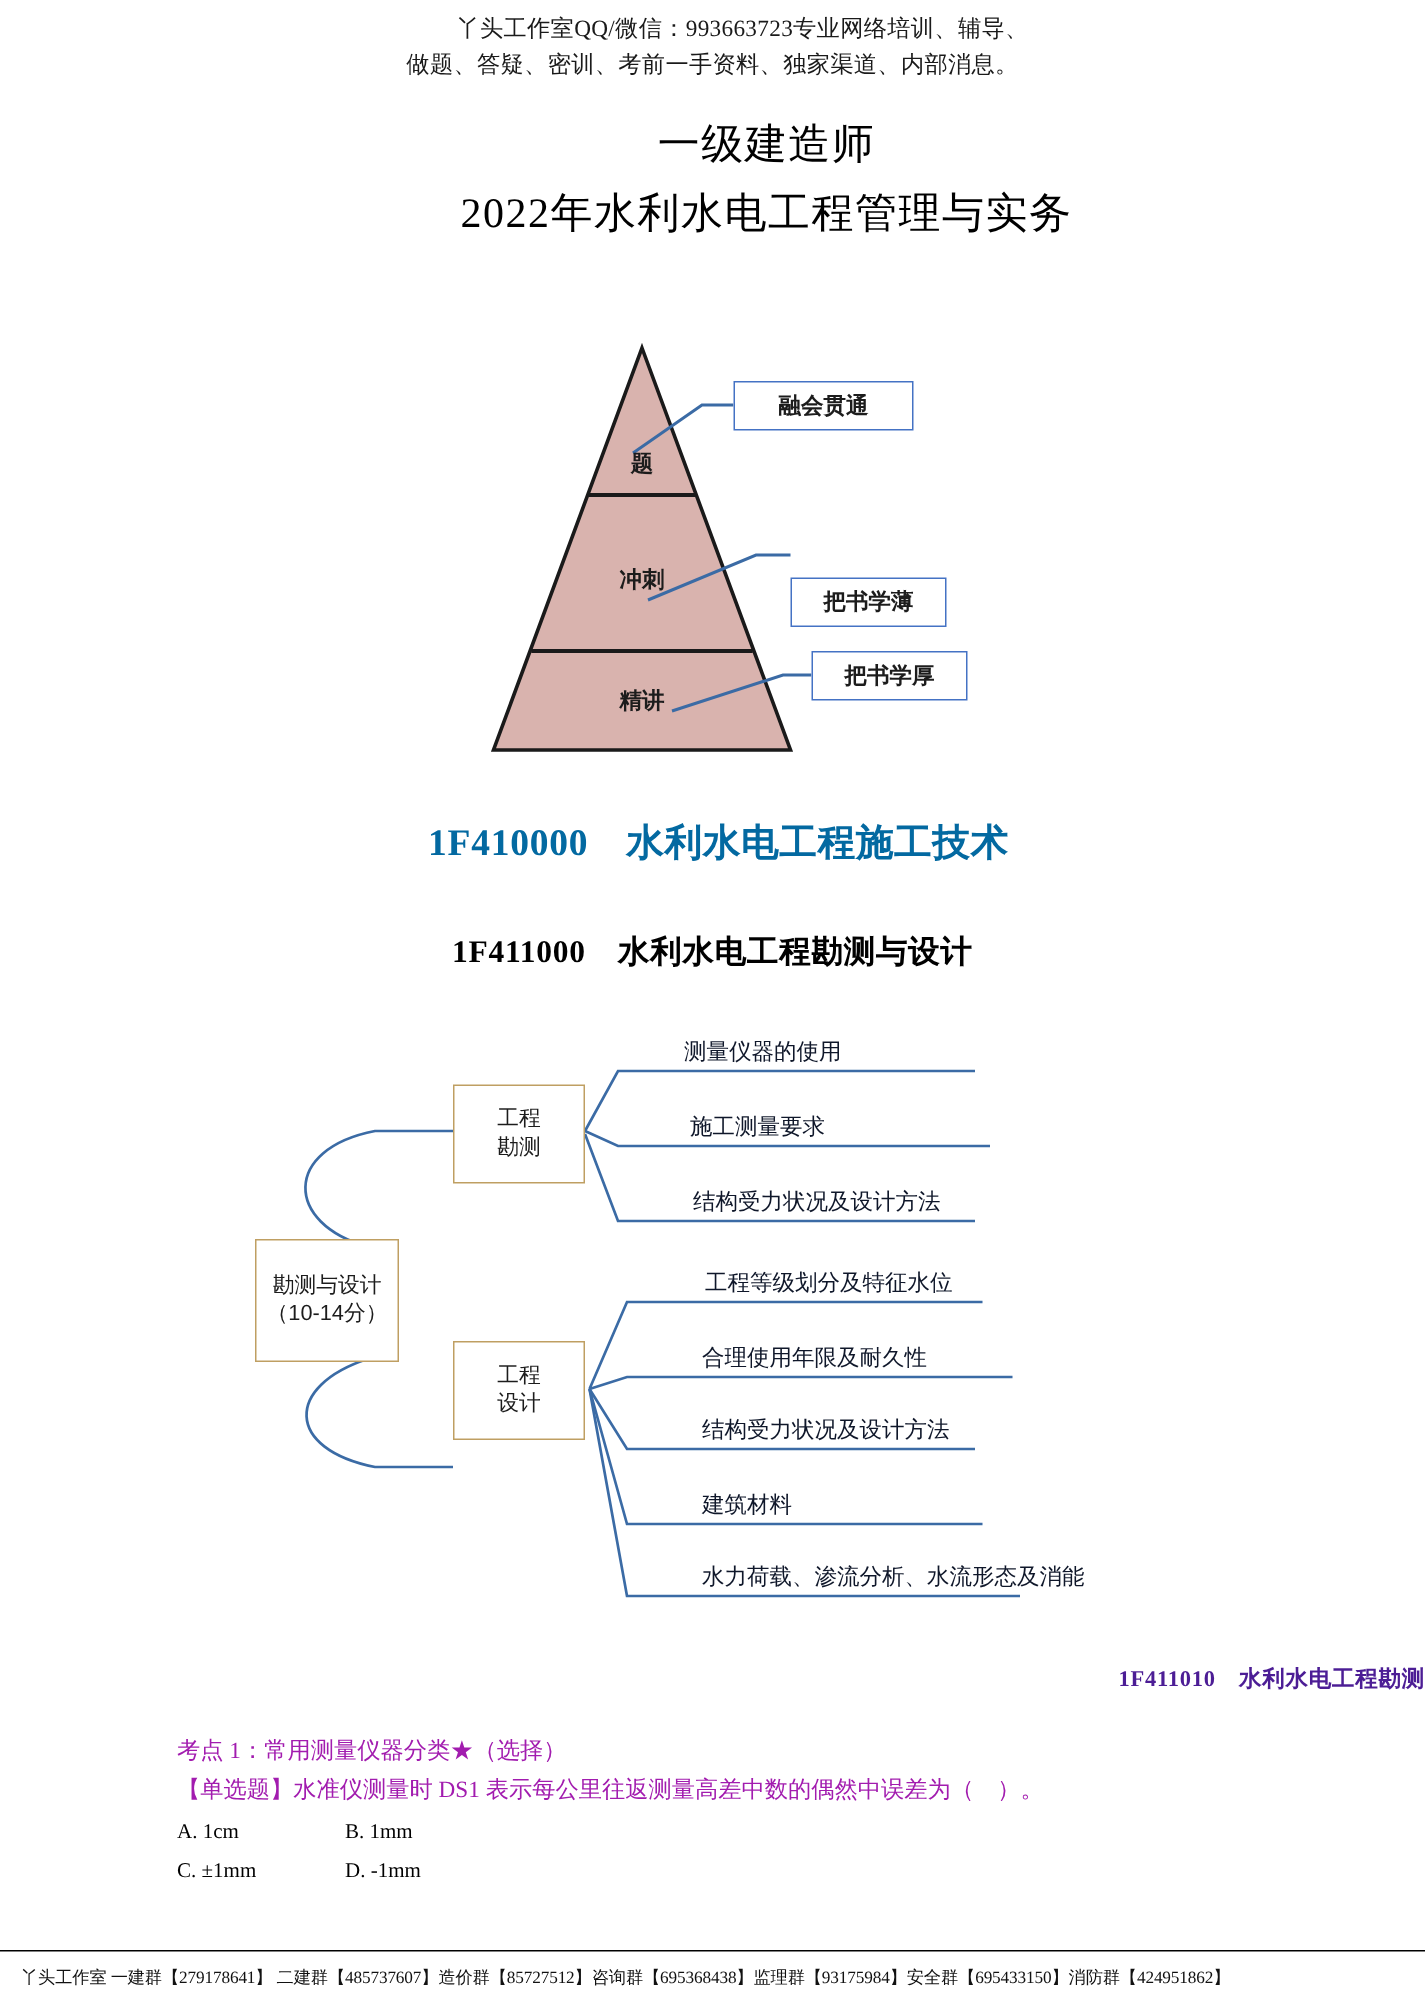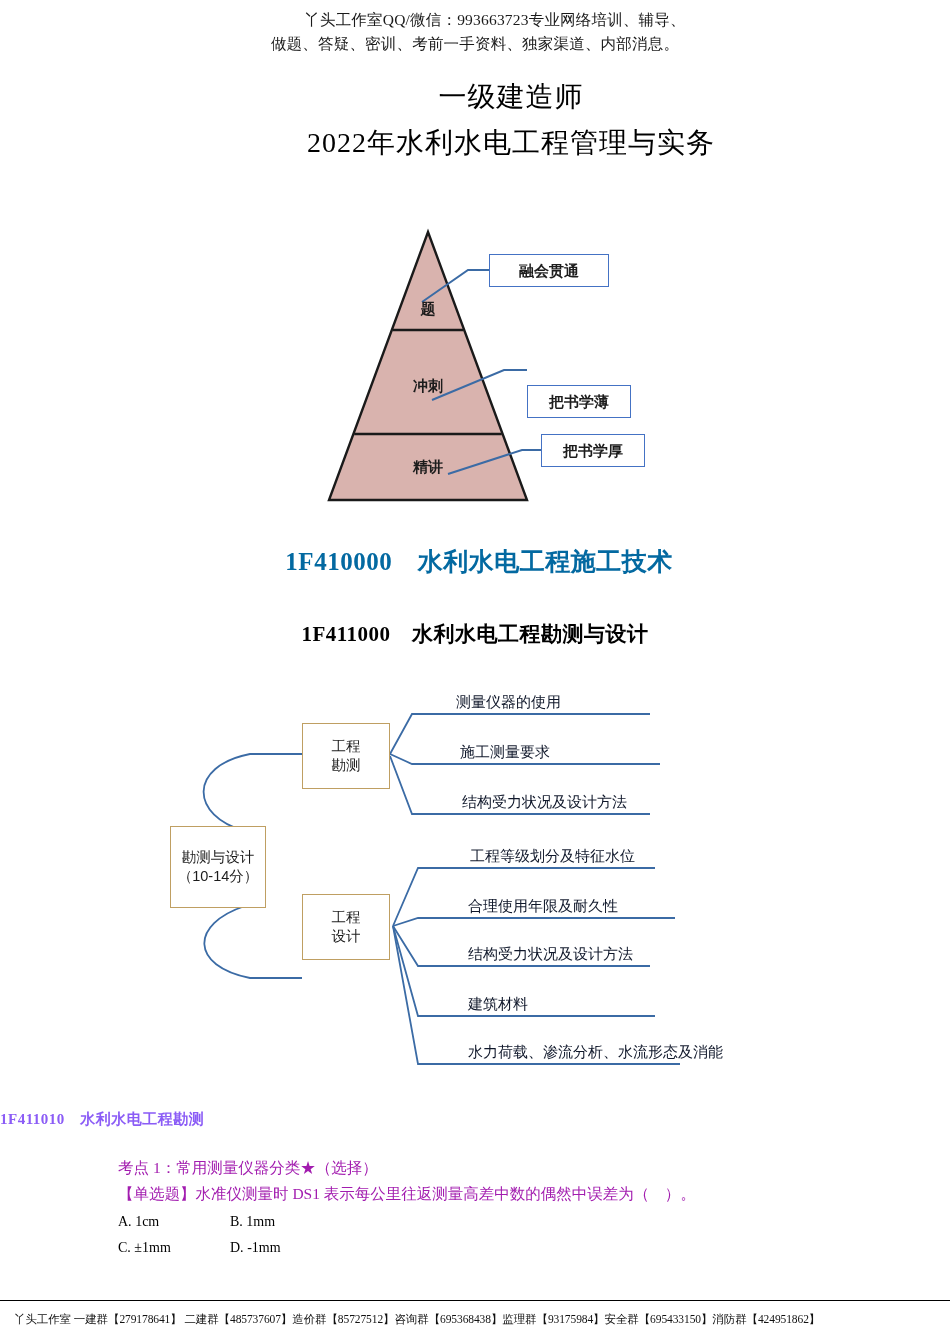--- a/index.html
+++ b/index.html
@@ -105,25 +105,25 @@
     text-align: center;
     font-size: 21px;
     font-weight: 700;
     letter-spacing: 0.5px;
     color: #000;
   }
   .sec-h3 {
     position: absolute;
     left: 0;
     width: 950px;
-    text-align: left;
+    text-align: right;
     font-size: 15px;
     font-weight: 700;
     letter-spacing: 0.5px;
-    color: #8b5cf6;
+    color: #4c1d95;
   }
 
   
   #mindmap {
     position: absolute;
     left: 150px;
     top: 676px;
     width: 680px;
     height: 400px;
   }

